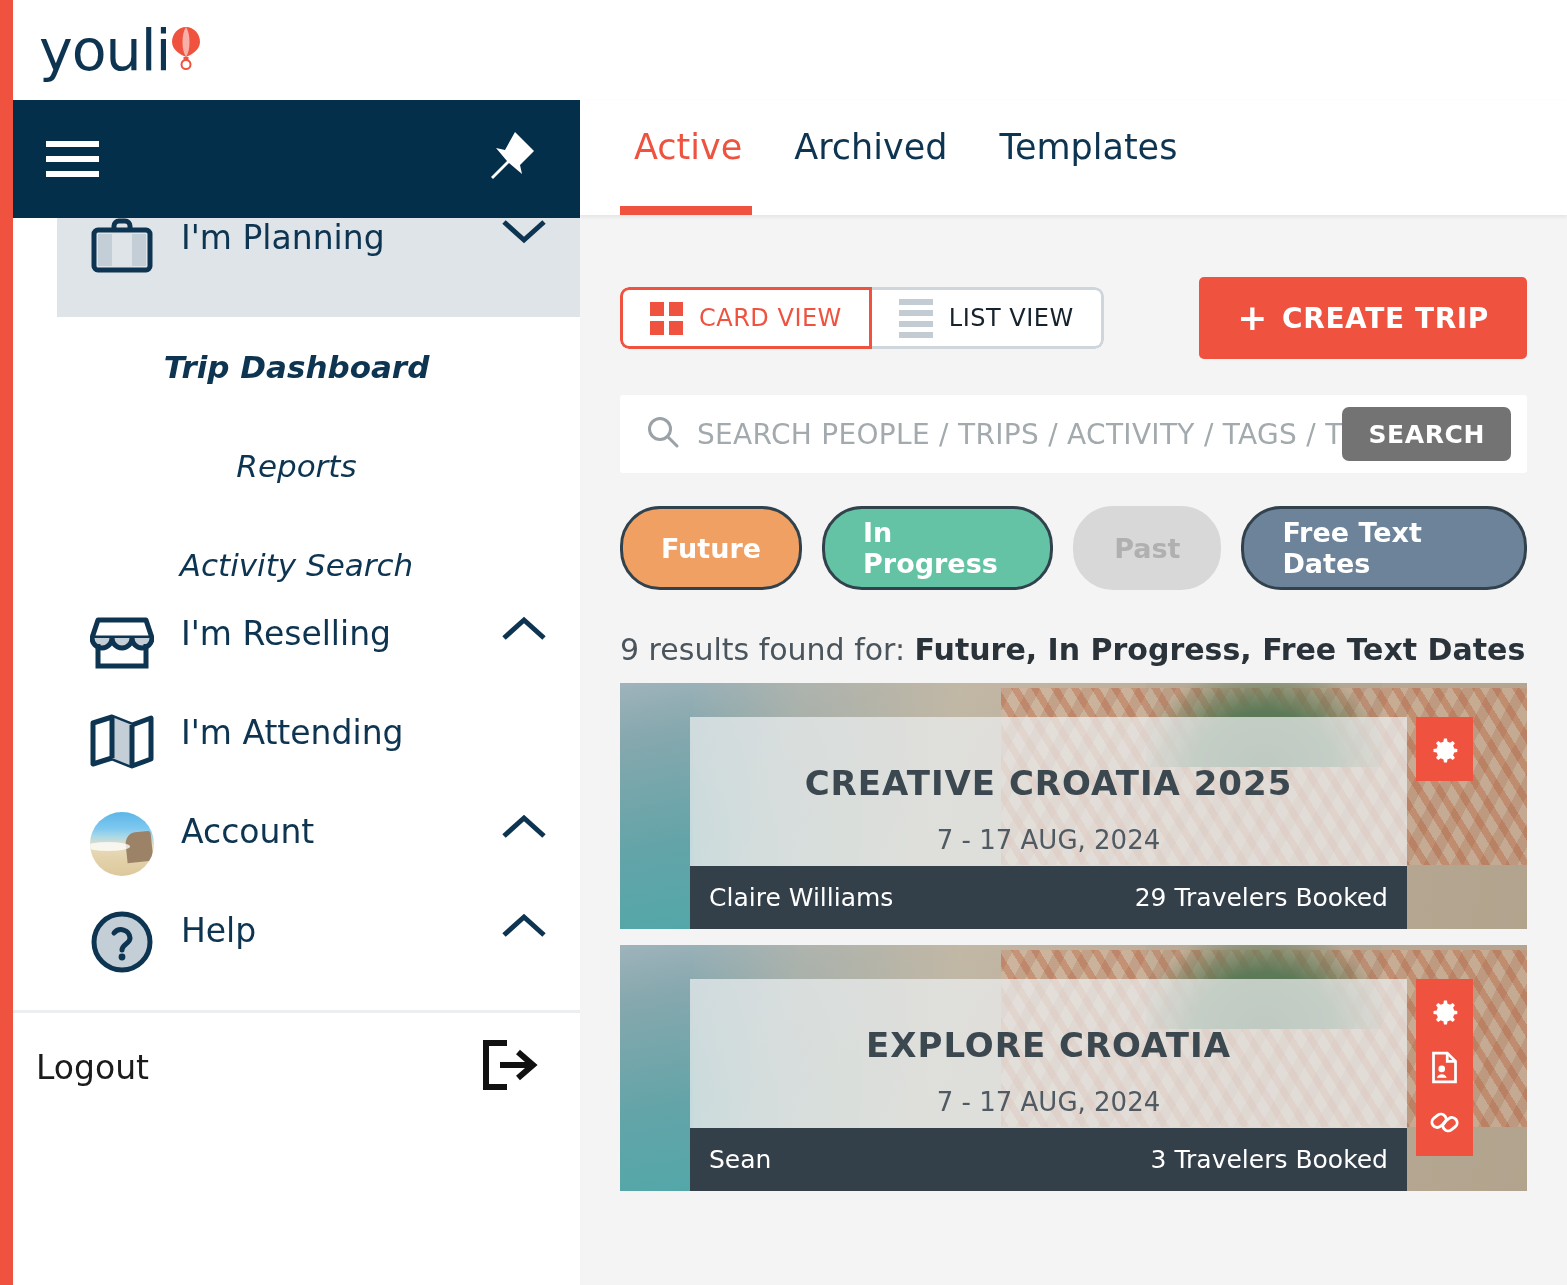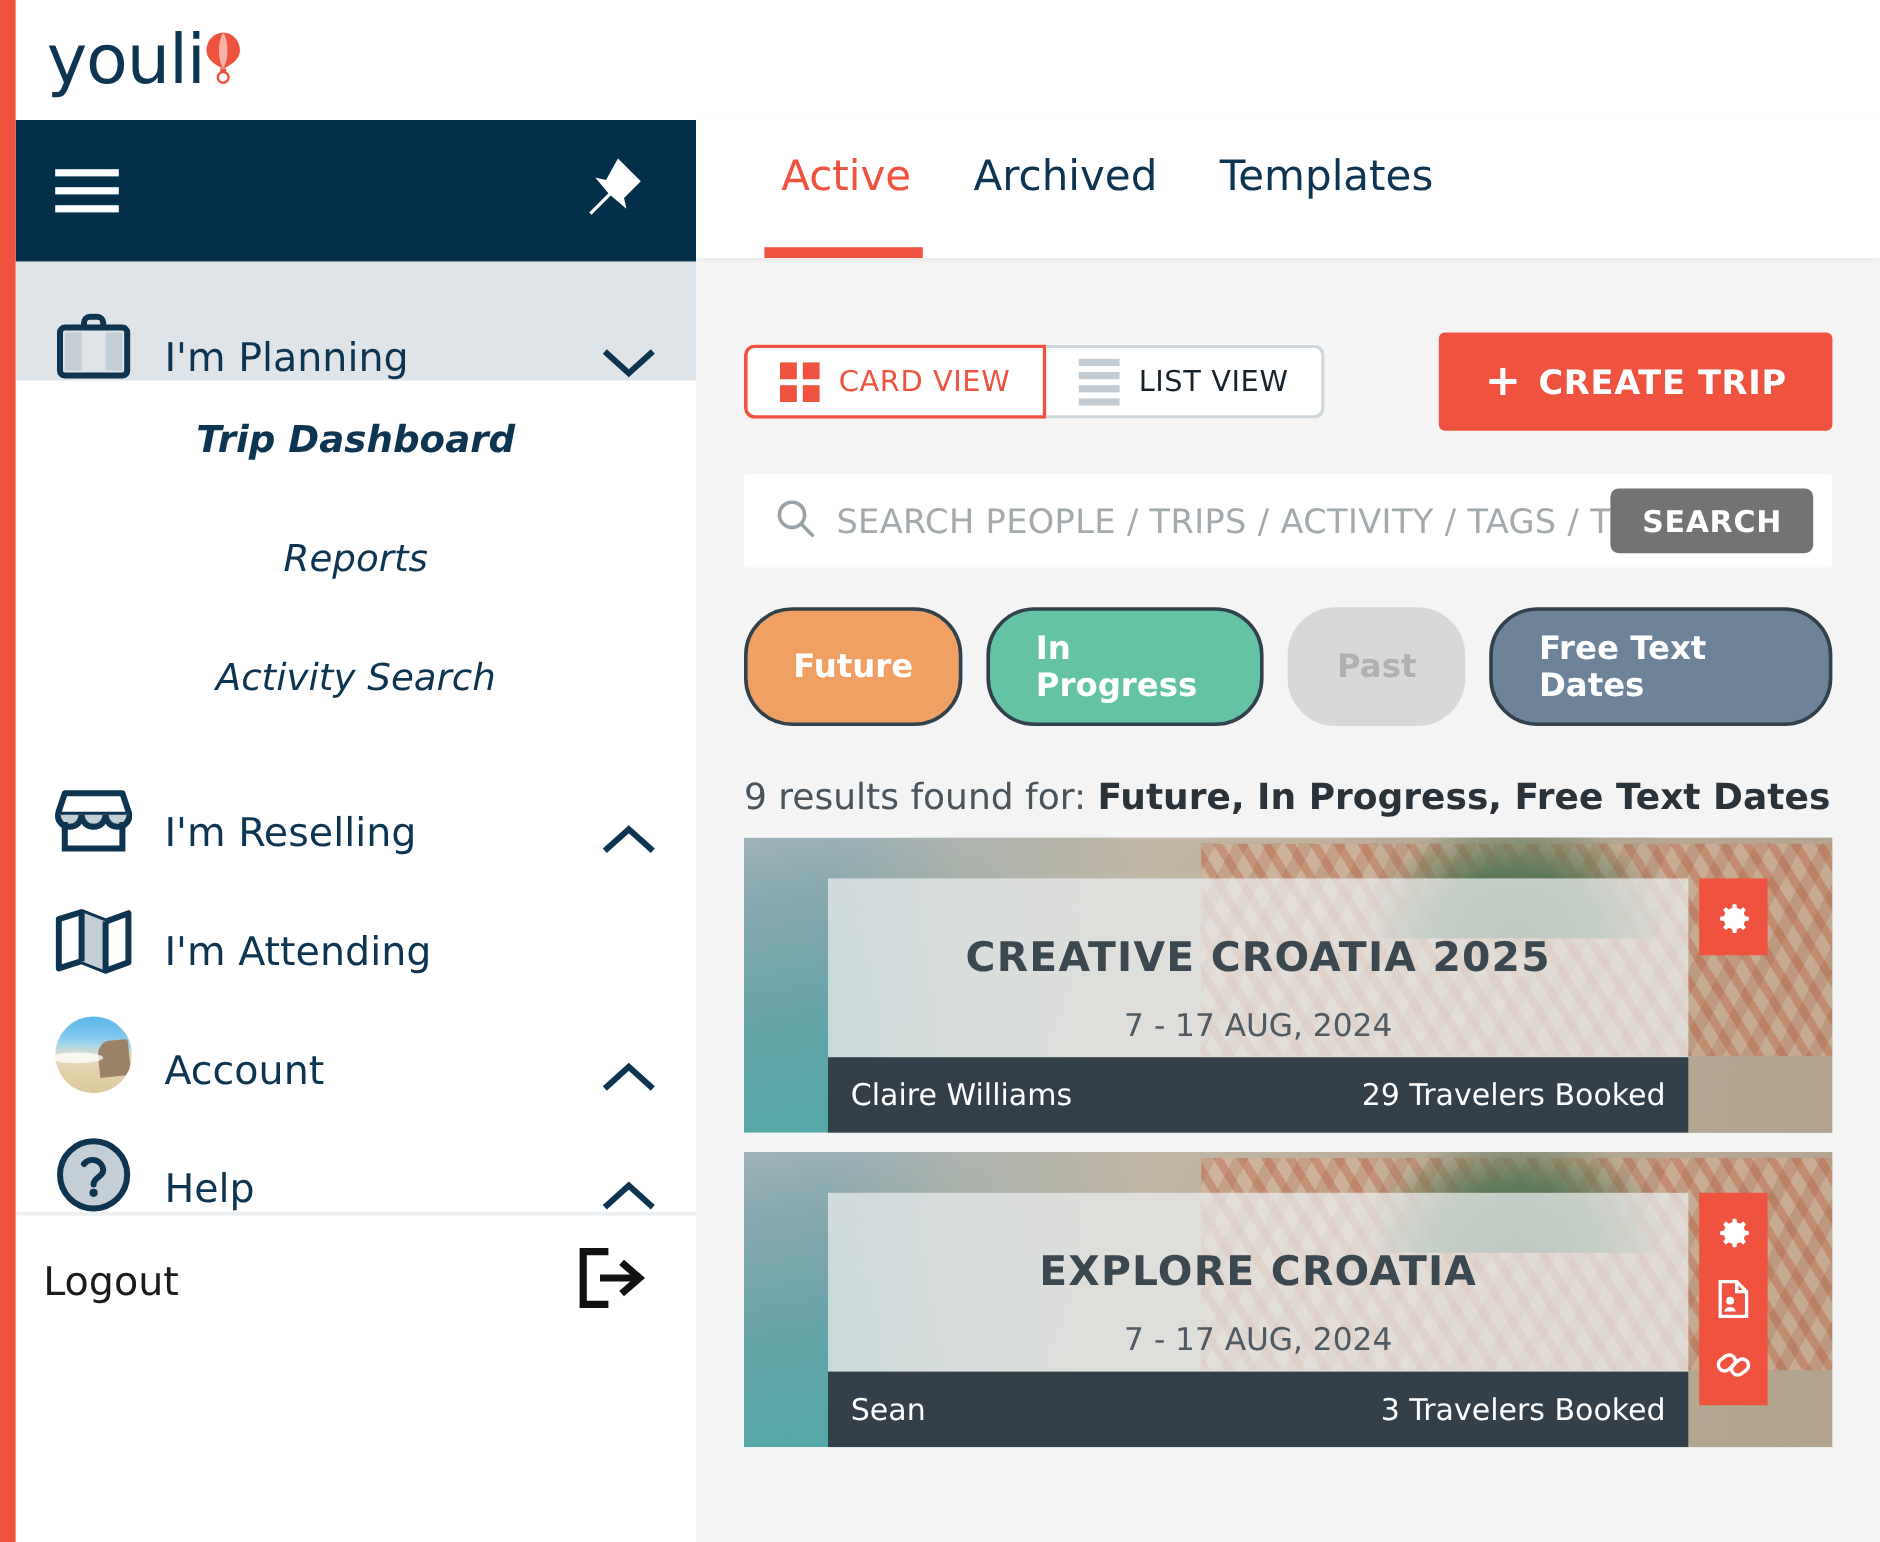--- a/index.html
+++ b/index.html
@@ -42,23 +42,24 @@
     height: 118px; background: #042f4b;
     display: flex; align-items: center; justify-content: space-between;
     padding: 0 40px 0 33px;
   }
   .hamburger { display: flex; flex-direction: column; gap: 9px; cursor: pointer; }
   .hamburger span { display: block; width: 53px; height: 6px; background: #fff; }
   .pin-icon { cursor: pointer; }
 
   .nav-section { flex: 1; overflow: hidden; }
   .nav-row {
-    display: flex; align-items: flex-end;
+    display: flex; align-items: flex-start;
     height: 99px; padding: 0 33px 0 33px;
     cursor: pointer;
+    margin-left: 44px;
   }
   .nav-row.active { background: #dfe4e8; }
   .nav-icon { width: 72px; flex-shrink: 0; display: flex; align-items: center; }
   .nav-label {
     flex: 1; font-size: 33px; color: #0d3450;
     font-weight: 400; padding-left: 19px;
     font-family: "DejaVu Sans", sans-serif;
   }
   .chev { width: 50px; display: flex; justify-content: flex-end; align-items: center; }
 
@@ -108,21 +109,21 @@
     position: absolute; left: 580px; top: 0;
     width: 987px; height: 1285px;
     background: #f4f4f4; overflow: hidden;
   }
   .main-topbar {
     height: 100px; background: #ffffff; width: 100%;
   }
   .tabs {
     background: #ffffff; height: 115px;
     display: flex; align-items: flex-start;
-    padding-left: 49px; position: relative;
+    padding-left: 32px; position: relative;
     box-shadow: 0 2px 4px rgba(0,0,0,.07);
   }
   .tab {
     font-size: 35px; color: #0d3450;
     padding: 27px 30px 0 22px; cursor: pointer;
     font-family: "DejaVu Sans", sans-serif;
     position: relative; height: 115px;
   }
   .tab.active { color: #ef5340; }
   .tab.active::after {
@@ -188,21 +189,21 @@
   .search-btn {
     background: #737373; color: #fff; border: none;
     font-size: 25px; font-weight: bold; letter-spacing: .6px;
     padding: 0 26px; height: 54px; border-radius: 7px;
     cursor: pointer; flex-shrink: 0;
     font-family: "DejaVu Sans", sans-serif;
   }
 
   .pills { display: flex; gap: 20px; margin-top: 33px; }
   .pill {
-    height: 99px; border-radius: 40px;
+    height: 84px; border-radius: 40px;
     display: flex; align-items: center; justify-content: center;
     padding: 0 38px; font-size: 27px; font-weight: bold;
     color: #fff; cursor: pointer; border: 3px solid #31424d;
     font-family: "DejaVu Sans", sans-serif;
   }
   .pill.muted { border-color: #d8d8d8; color: #b0b0b0; }
 
   .results {
     margin-top: 42px; font-size: 30px; color: #4a545c;
     font-family: "DejaVu Sans", sans-serif;

